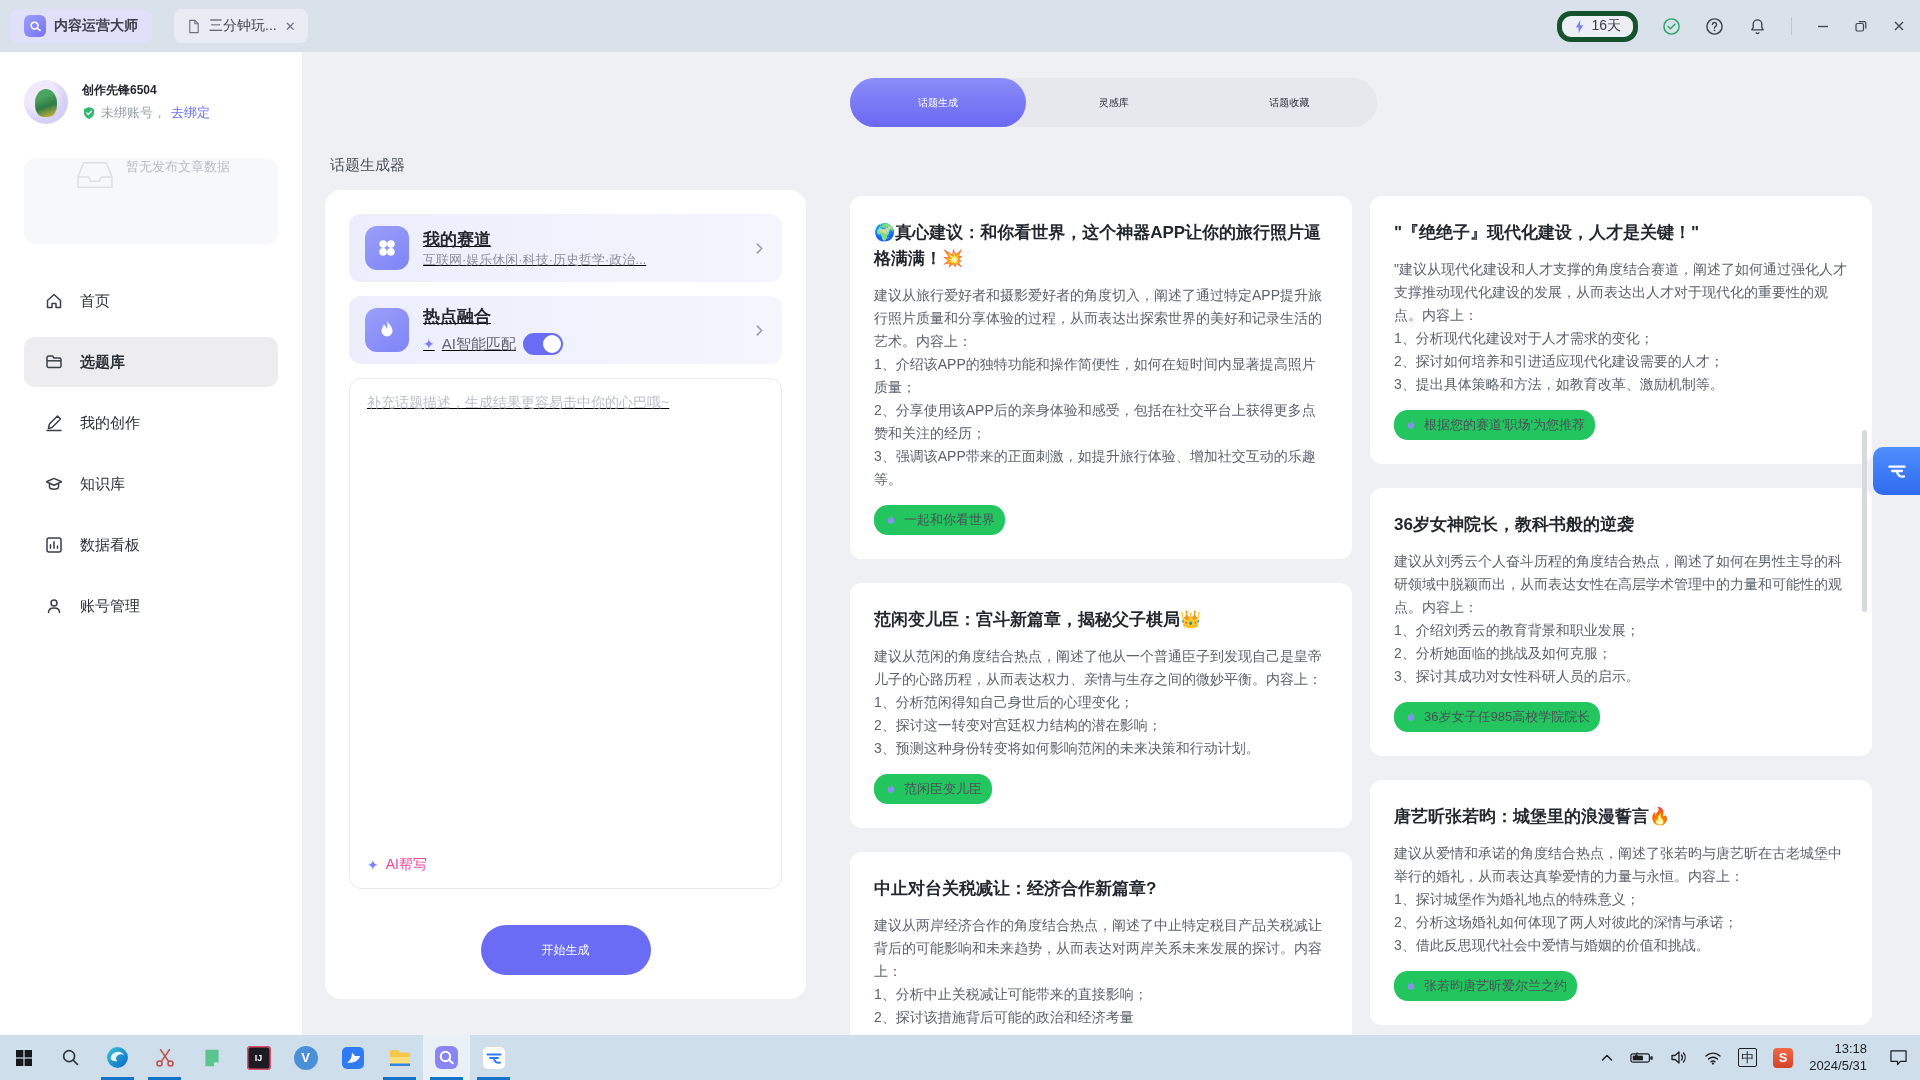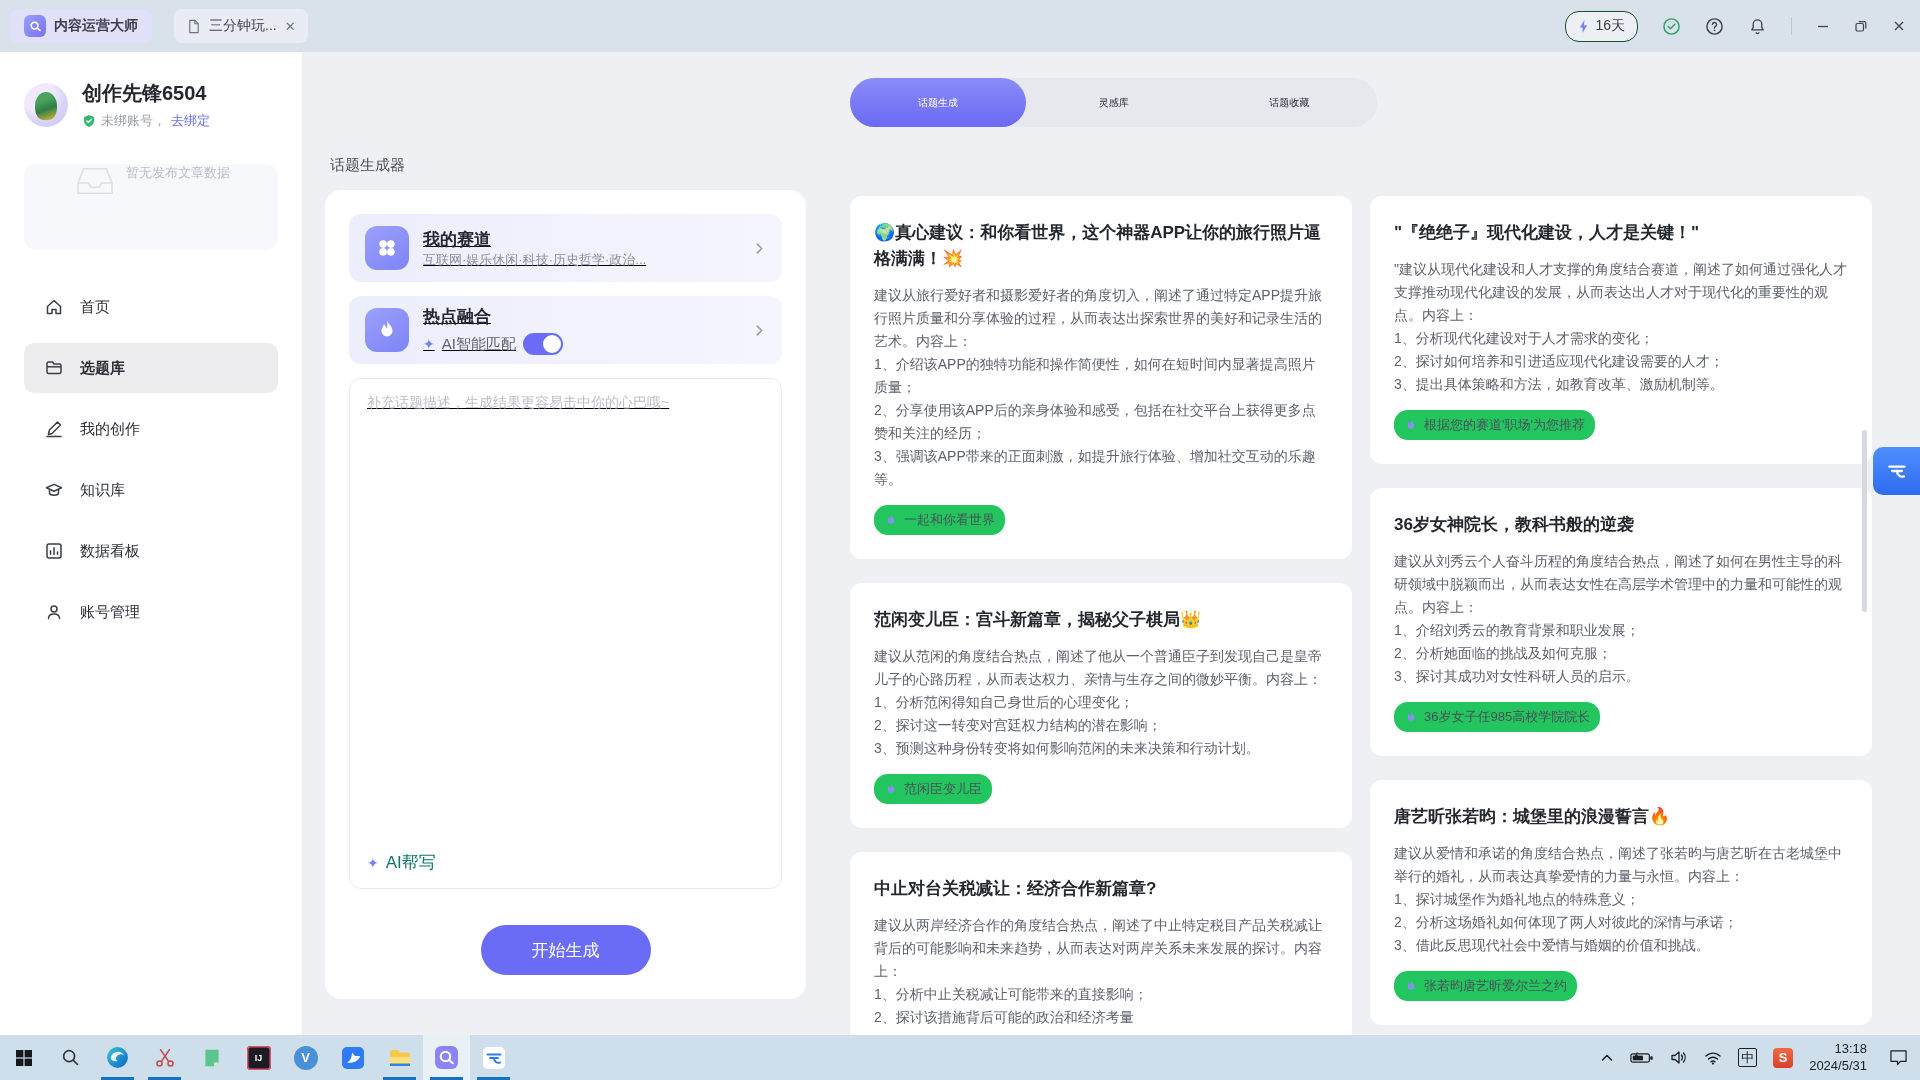--- a/index.html
+++ b/index.html
@@ -14,38 +14,38 @@
     display:flex; align-items:center; padding:0 14px; gap:8px; }
   .app-logo { width:22px; height:22px; border-radius:6px;
     background:linear-gradient(135deg,#9aa0fa,#7a71f2); display:flex; align-items:center; justify-content:center; }
   .app-tab-label { font-size:14px; color:#3c3f4a; font-weight:bold; }
   .doc-tab { margin-left:22px; height:34px; background:#e9edf3; border-radius:8px;
     display:flex; align-items:center; padding:0 12px; gap:8px; }
   .doc-tab-label { font-size:14px; color:#3f434c; }
   .tab-close { color:#6b7280; font-size:13px; cursor:pointer; }
   #titlebar-right { position:absolute; right:14px; top:0; height:52px;
     display:flex; align-items:center; gap:24px; }
-  .trial-pill { height:31px; border:1px solid #14532d; background:rgba(255,255,255,.5);
+  .trial-pill { height:31px; border:5px solid #14532d; background:rgba(255,255,255,.5);
     border-radius:14px; display:flex; align-items:center; gap:6px; padding:6px 12px; }
   .trial-label { font-size:14px; color:#3a3e48; }
   .tb-circle-icon { color:#3e4450; display:flex; align-items:center; }
   .tb-circle-icon.green { color:#27a567; }
   .win-divider { width:1px; height:18px; background:#c0c7d2; }
   .win-ctl { color:#3f434c; display:flex; align-items:center; cursor:pointer; }
 
   
   #sidebar { position:absolute; left:0; top:52px; width:302px; height:983px;
     background:#ffffff; padding:28px 24px; }
   .user-row { display:flex; gap:14px; align-items:center; }
   .avatar { width:44px; height:44px; border-radius:50%;
     background:radial-gradient(circle at 32% 28%,#efe9fb 0 38%,#d8d4f6 60%,#c9c4f2);
     position:relative; overflow:hidden; }
   .avatar::after { content:""; position:absolute; left:11px; top:9px; width:22px; height:28px;
     border-radius:50% 50% 40% 40%; background:linear-gradient(160deg,#4aa35f 30%,#2e7d46 60%,#c9b43a 95%); }
-  .user-name { font-size:20px; font-weight:bold; color:#23272e; }
+  .user-name { font-size:12px; font-weight:bold; color:#23272e; }
   .user-status-row { display:flex; align-items:center; gap:5px; margin-top:5px; }
   .user-status { font-size:13px; color:#9aa0a8; }
   .bind-link { font-size:13px; color:#6a6ff5; cursor:pointer; }
   .empty-card { margin-top:34px; width:254px; height:86px; border-radius:12px;
     background:#f7f8fb; display:flex; flex-direction:row; align-items:flex-start; justify-content:center; gap:8px; }
   .empty-text { font-size:13px; color:#b8bdc6; }
   #nav { margin-top:32px; }
   .nav-item { height:50px; margin-bottom:11px; border-radius:10px; display:flex;
     align-items:center; gap:16px; padding:0 20px; font-size:15px; color:#2c3037; cursor:pointer; }
   .nav-item .nav-ic { color:#3a3f47; display:flex; }
@@ -76,24 +76,24 @@
   .sparkle { color:#7b7ff7; font-size:14px; }
   .opt-sub-label { font-size:15px; color:#60646e; }
   .toggle { width:40px; height:22px; border-radius:11px; background:#6a6cf6; position:relative; cursor:pointer; }
   .toggle::after { content:""; position:absolute; right:2px; top:2px; width:18px; height:18px;
     border-radius:50%; background:#ffffff; }
   .chev { color:#9aa0ad; display:flex; }
   .input-box { margin-top:2px; height:511px; border:1.5px solid #e8eaf0; border-radius:12px;
     position:relative; background:#fff; cursor:text; }
   .placeholder { padding:15px 17px; font-size:14px; color:#b9bec8; }
   .ai-write { position:absolute; left:17px; bottom:14px; display:flex; align-items:center; gap:7px; cursor:pointer; }
-  .ai-write-label { font-size:17px; color:#0f766e; }
+  .ai-write-label { font-size:14px; color:#ec4899; }
   .gen-btn { position:absolute; left:50%; transform:translateX(-50%); top:735px;
     width:170px; height:50px; border-radius:25px; background:#6a6cf6; color:#fff;
-    font-size:17px; border:none; display:flex; align-items:center; justify-content:center; cursor:pointer; }
+    font-size:12px; border:none; display:flex; align-items:center; justify-content:center; cursor:pointer; }
 
   .col { position:absolute; top:144px; width:502px; height:864px; overflow:hidden; }
   #col1 { left:548px; } #col2 { left:1068px; }
   .card { background:#fff; border-radius:12px; padding:24px; margin-bottom:24px; cursor:default; }
   .card-title { font-size:17px; font-weight:bold; color:#23272e; line-height:26px; }
   .card-body { margin-top:12px; }
   .bline { font-size:14px; color:#5d626c; line-height:23px; }
   .card-tag { margin-top:14px; display:inline-flex; align-items:center; gap:6px;
     background:#22c55e; border-radius:14px; padding:6px 10px; cursor:pointer; }
   .tag-flame { color:#8b8ef9; display:flex; }

